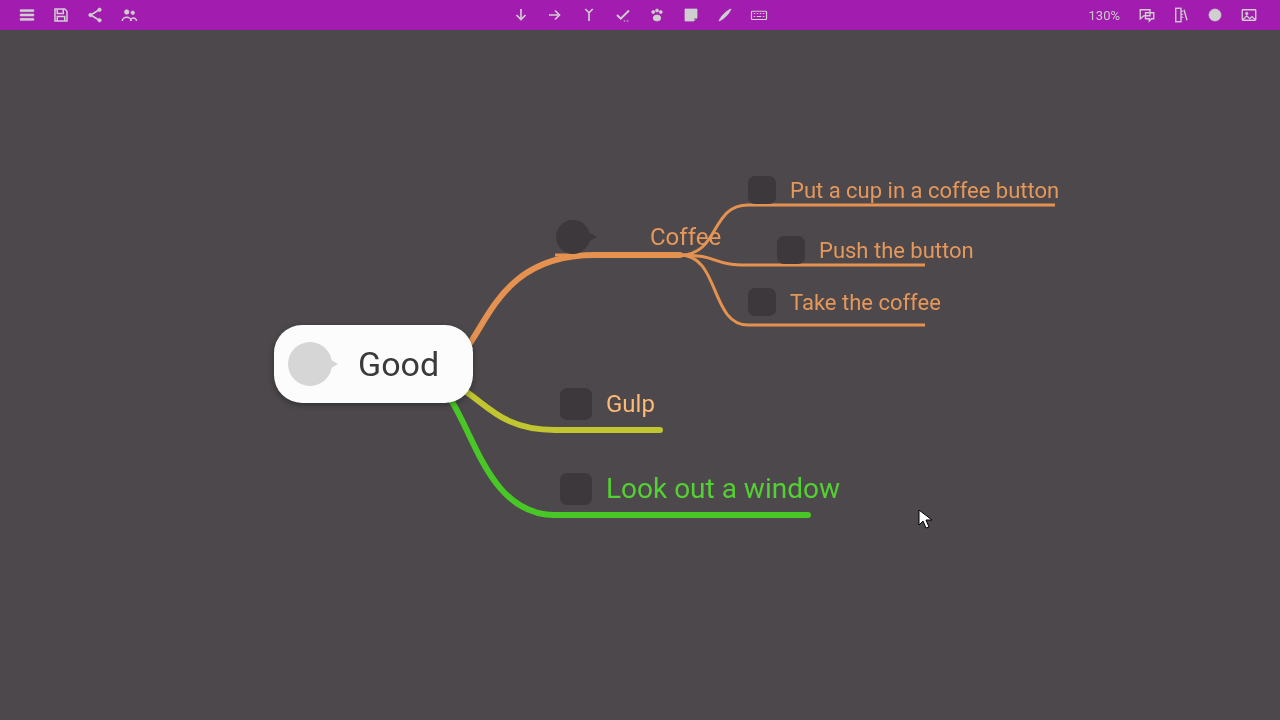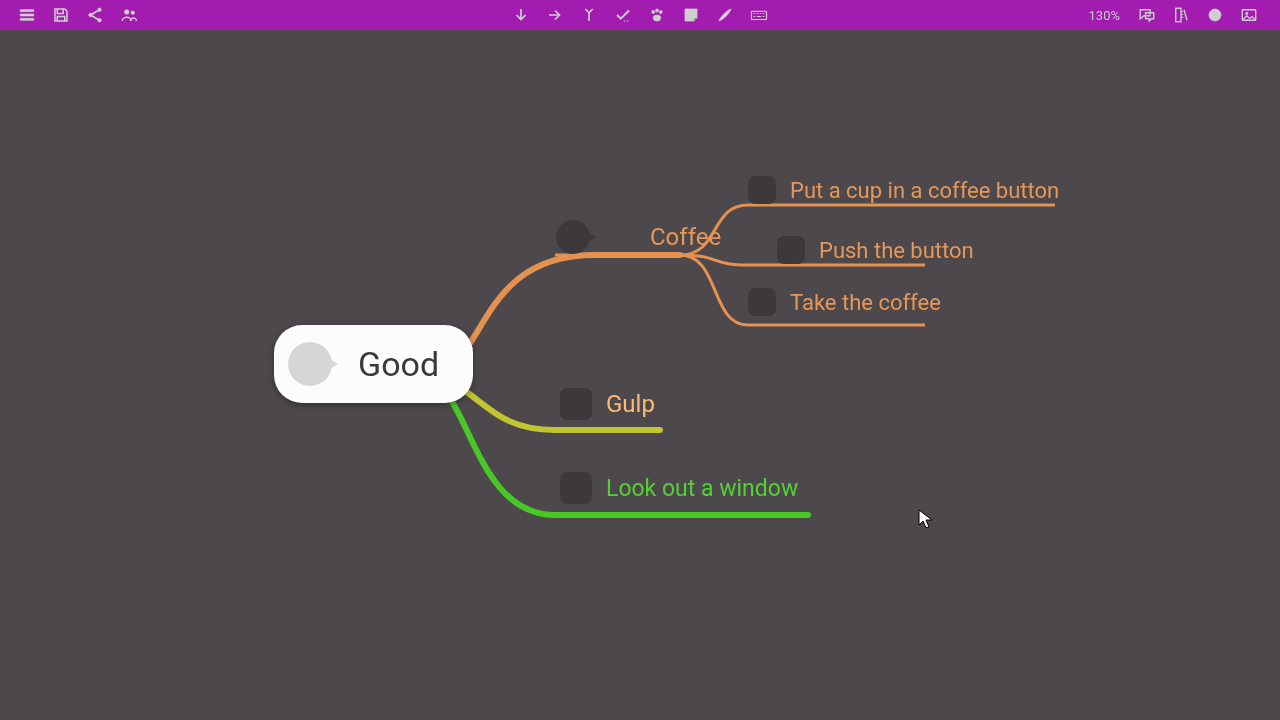--- a/index.html
+++ b/index.html
@@ -172,19 +172,19 @@
     <span class="nlbl" style="color:#e6975a;">Take the coffee</span>
   </div>
 
   <div class="node" style="left:560px;top:358px;">
     <div class="nbox" style="width:32px;height:32px;"></div>
     <span class="nlbl" style="color:#fdba74;font-size:24px;">Gulp</span>
   </div>
 
   <div class="node" style="left:560px;top:442px;">
     <div class="nbox" style="width:32px;height:32px;"></div>
-    <span class="nlbl" style="color:#54d132;font-size:23px;">Look out a window</span>
+    <span class="nlbl" style="color:#54d132;font-size:28px;">Look out a window</span>
   </div>
 
   <svg class="cursor" style="left:918px;top:479px;" width="16" height="20">
       <path d="M1 1l0 15 4-4 3 7 3-1-3-7 6 0z" fill="#fff" stroke="#000" stroke-width="1"></path>
     </svg>
 </div>
 
 </body></html>

